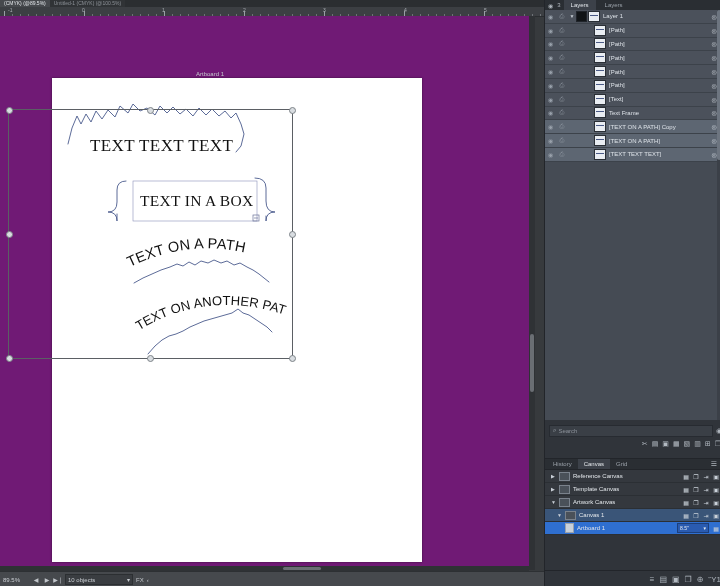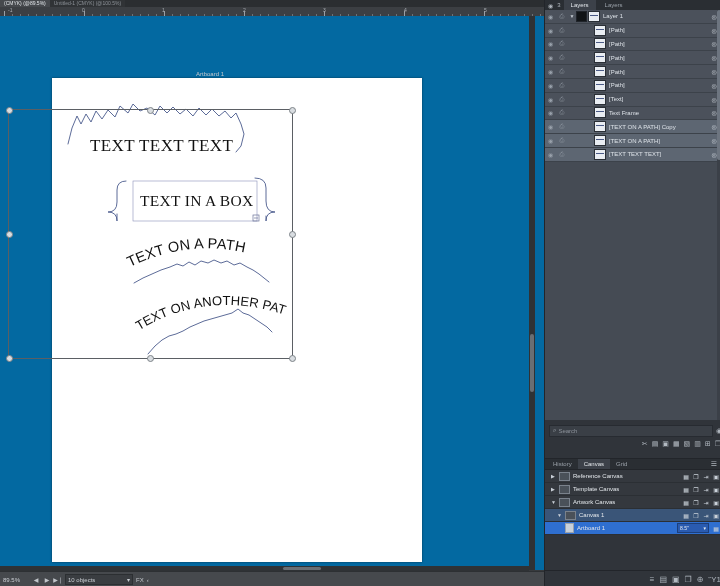--- a/index.html
+++ b/index.html
@@ -19,21 +19,21 @@
   .doc-tab.inactive{background:#303336;color:#8d9298;}
 
   
   .ruler-h{position:absolute;left:0;top:7px;width:544px;height:9px;background:#3c3f43;border-bottom:1px solid #2a2d30;overflow:hidden;}
   .ruler-h .tick{position:absolute;bottom:0;width:1px;background:#6e7277;}
   .ruler-h .tick.major{height:5px;background:#9aa0a6;}
   .ruler-h .tick.minor{height:2px;}
   .ruler-h .rnum{position:absolute;top:0px;font-size:5px;color:#a9aeb4;line-height:6px;}
 
   
-  .workspace{position:absolute;left:0;top:16px;width:535px;height:554px;background:#0369a1;overflow:hidden;padding-left:12px;}
+  .workspace{position:absolute;left:0;top:16px;width:535px;height:554px;background:#701a75;overflow:hidden;}
   .artboard-label{position:absolute;left:196px;top:55px;font-size:6px;color:#c3c7cc;}
   .artboard{position:absolute;left:52px;top:62px;width:370px;height:484px;background:#ffffff;box-shadow:0 0 2px rgba(0,0,0,.5);}
 
   
   .selbox{position:absolute;left:8px;top:93px;width:283px;height:248px;border:1px solid #5b5f64;pointer-events:none;}
   .selbox .hd{position:absolute;width:5px;height:5px;background:#d9dde1;border:1px solid #7d8388;border-radius:50%;}
   .selbox .hd.tl{left:-3px;top:-3px;}
   .selbox .hd.tr{left:280px;top:-3px;}
   .selbox .hd.bl{left:-3px;top:245px;}
   .selbox .hd.br{left:280px;top:245px;}

